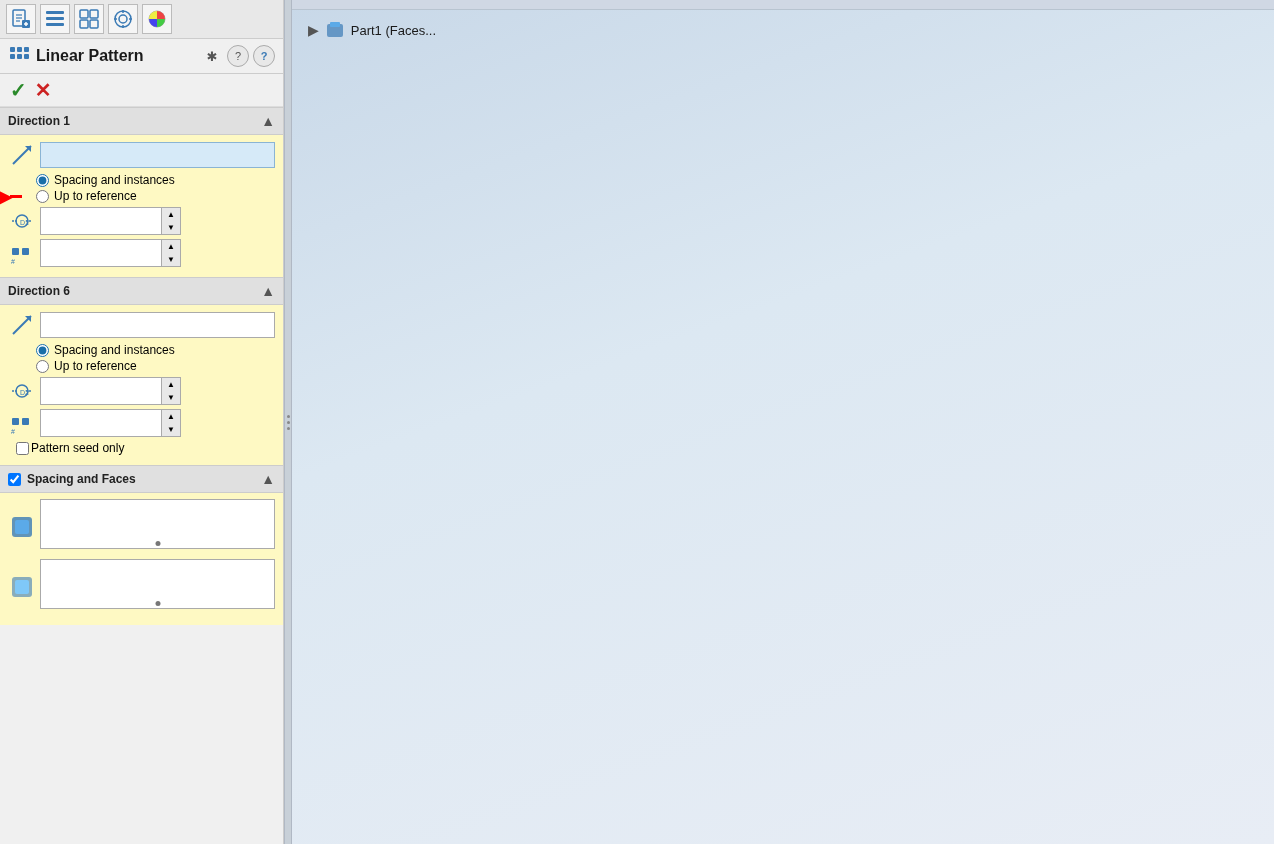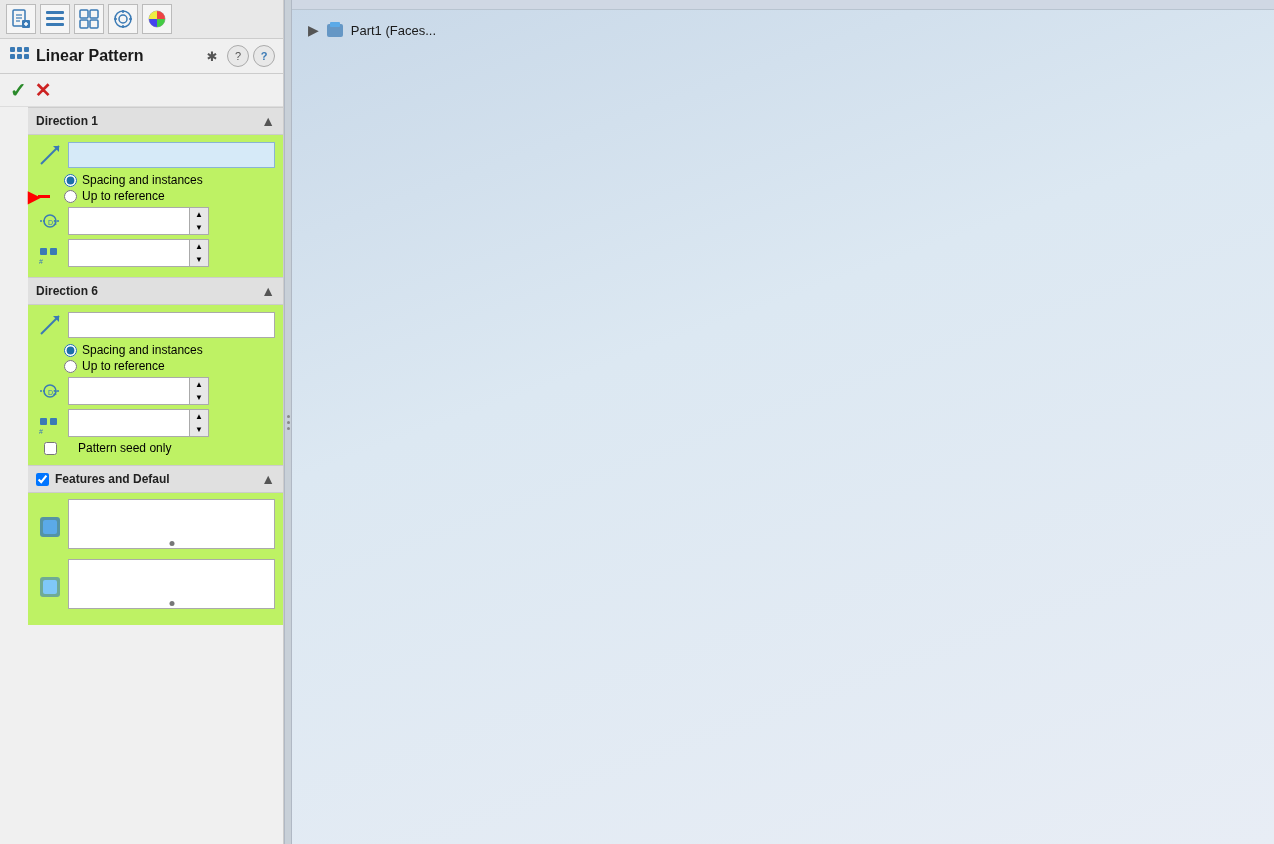--- a/index.html
+++ b/index.html
@@ -96,21 +96,20 @@
       font-size: 20px;
       cursor: pointer;
       font-weight: bold;
     }
 
     
     .panel-content {
       flex: 1;
       overflow-y: auto;
       overflow-x: hidden;
-      padding-left: 28px;
     }
 
     
     .section-header {
       display: flex;
       align-items: center;
       justify-content: space-between;
       padding: 5px 8px;
       background: #e0e0e0;
       border-top: 1px solid #ccc;
@@ -132,21 +131,21 @@
     }
     .section-collapse-btn {
       font-size: 14px;
       color: #555;
       cursor: pointer;
     }
 
     
     .section-body {
       padding: 6px 8px;
-      background: #bef264;
+      background: #fef9c3;
     }
 
     
     .direction-row {
       display: flex;
       align-items: center;
       gap: 4px;
       margin-bottom: 4px;
     }
     .direction-icon {
@@ -234,21 +233,21 @@
       align-items: center;
       justify-content: center;
       font-size: 8px;
       line-height: 1;
     }
 
     
     .checkbox-row {
       display: flex;
       align-items: flex-end;
-      gap: 21px;
+      gap: 2px;
       margin: 4px 0 4px 8px;
       font-size: 12px;
       cursor: pointer;
     }
     .checkbox-row input[type="checkbox"] {
       cursor: pointer;
     }
     .features-box-wrap {
       position: relative;
       margin-bottom: 6px;
@@ -549,21 +548,21 @@
 
       <div class="checkbox-row">
         <input type="checkbox" style="">
         <span>Pattern seed only</span>
       </div>
     </div>
 
     <div class="section-header">
       <div class="section-header-left">
         <input type="checkbox" class="section-checkbox" checked="" style="">
-        <span>Features and Defaul</span>
+        <span>Spacing and Faces</span>
       </div>
       <span class="section-collapse-btn">▲</span>
     </div>
 
     <div class="section-body">
 
       <div class="direction-row">
         <div class="direction-icon">
           <svg width="26" height="26" viewBox="0 0 26 26">
             <rect x="3" y="3" width="20" height="20" rx="3" fill="#3a7ab5" opacity="0.8"></rect>

